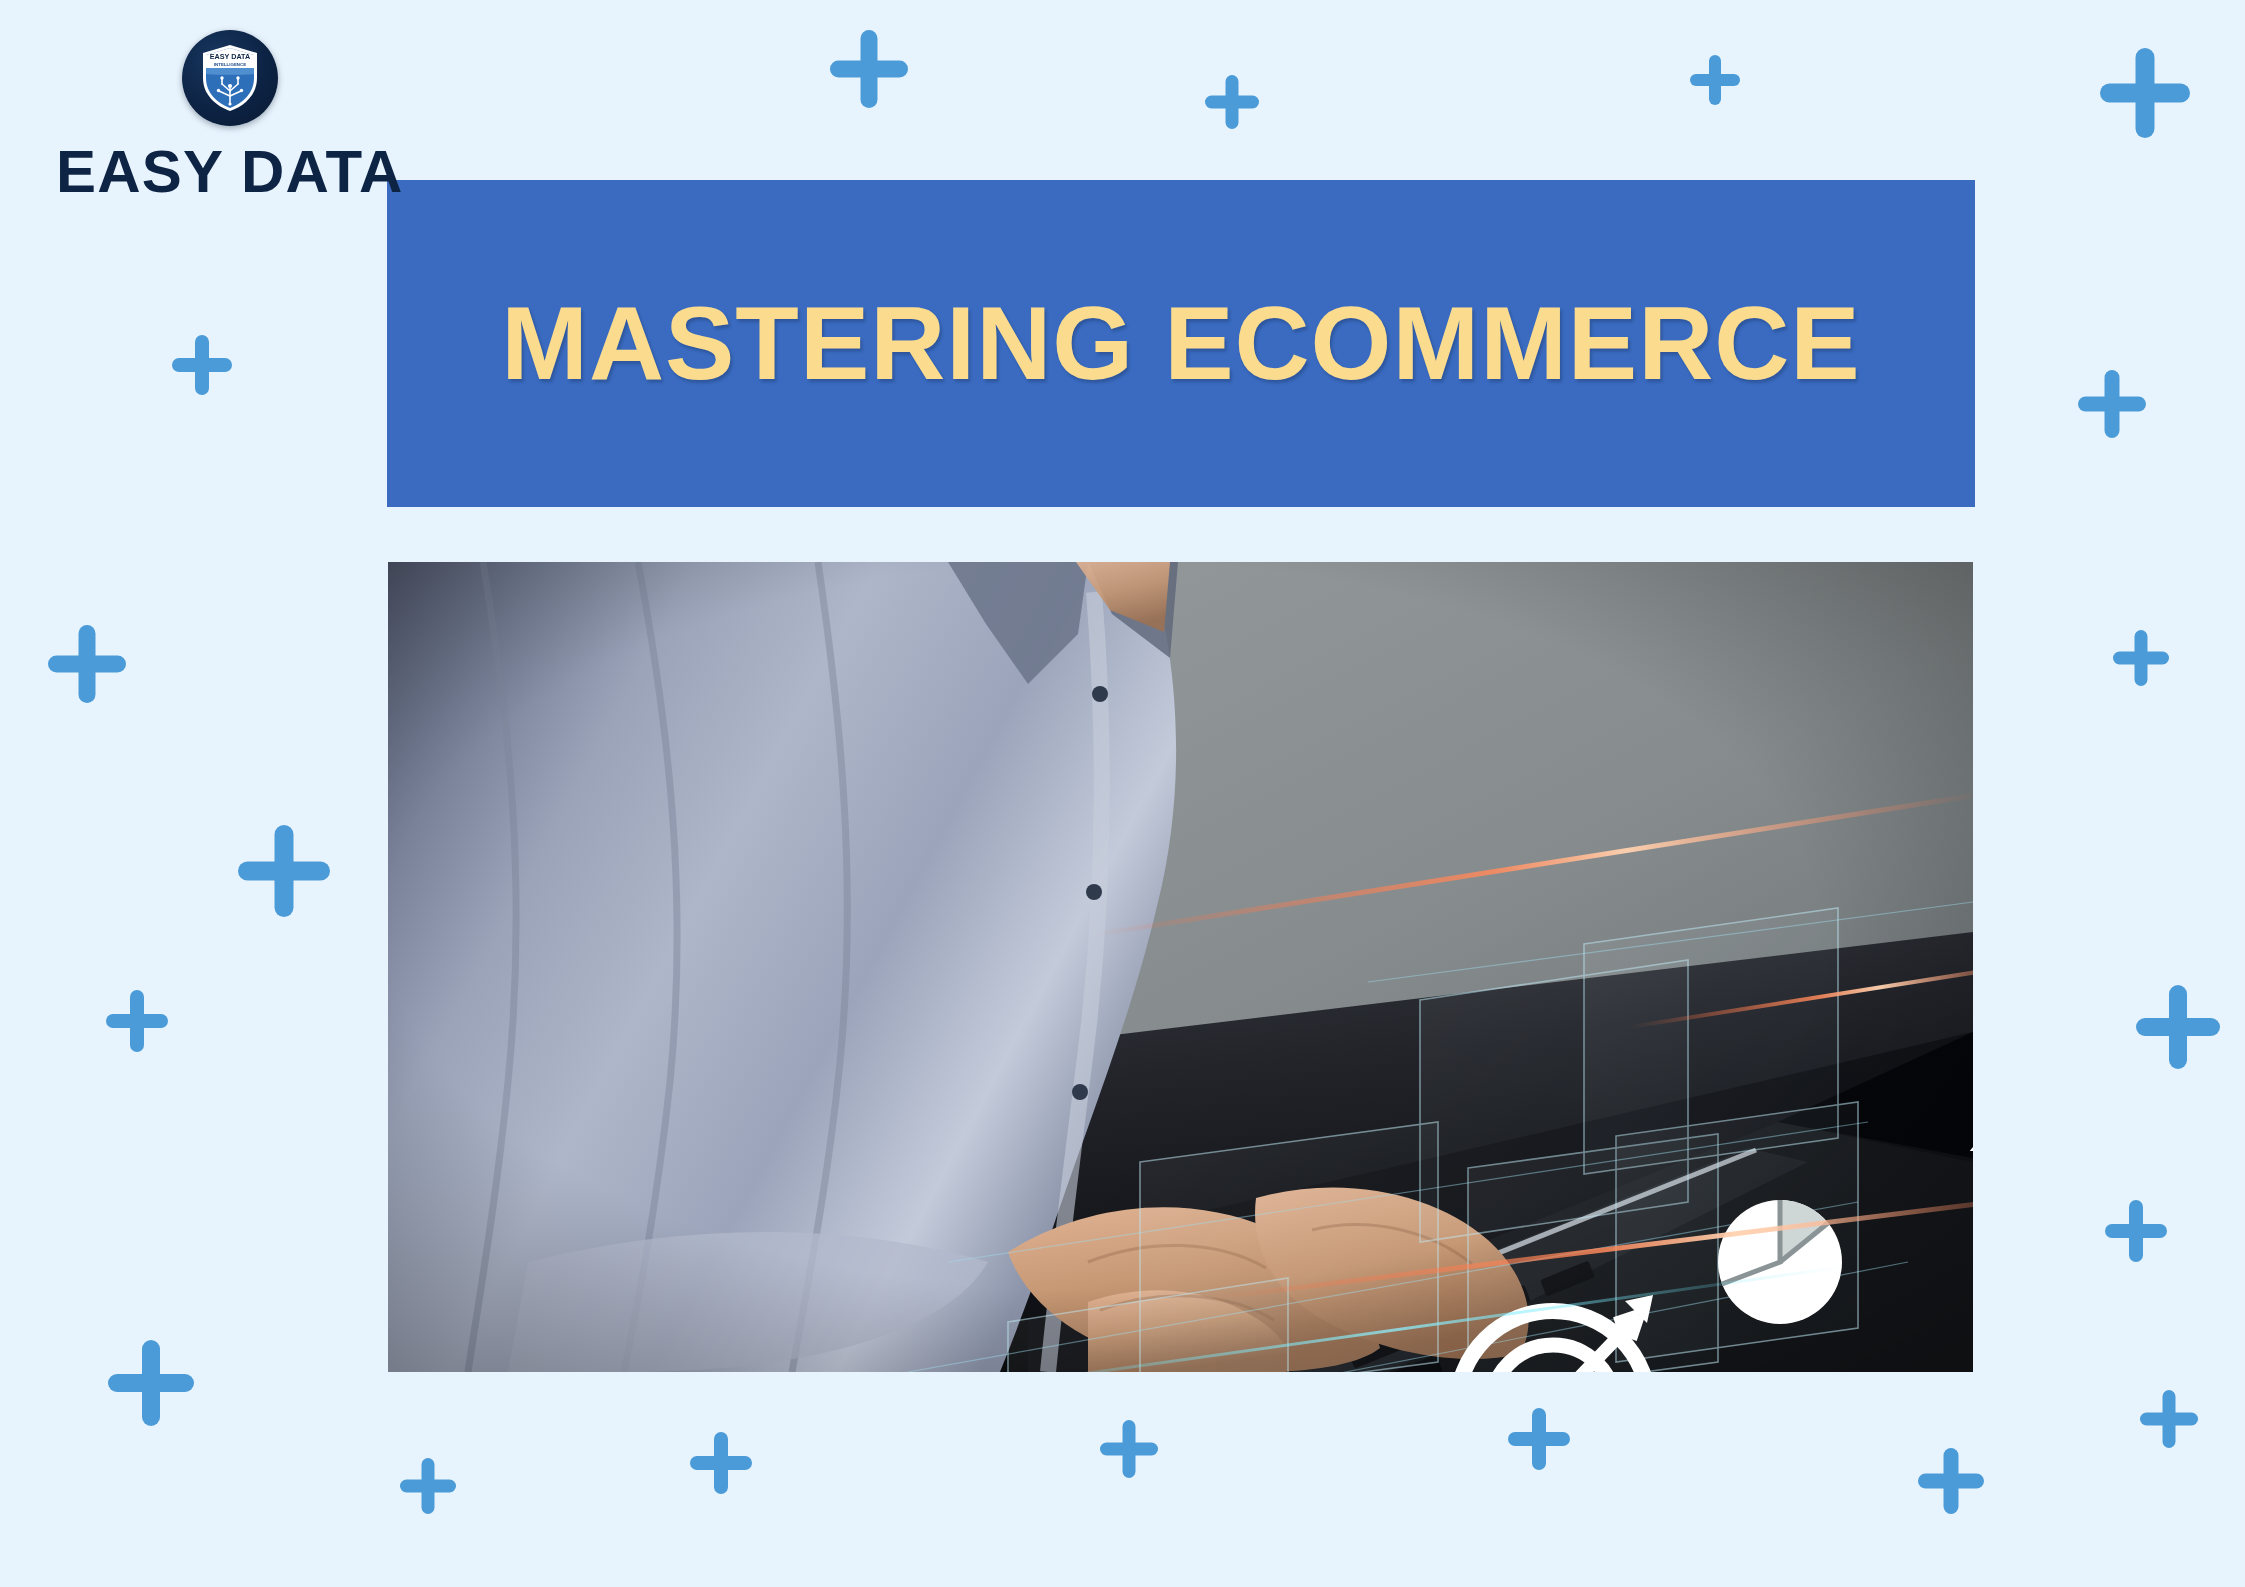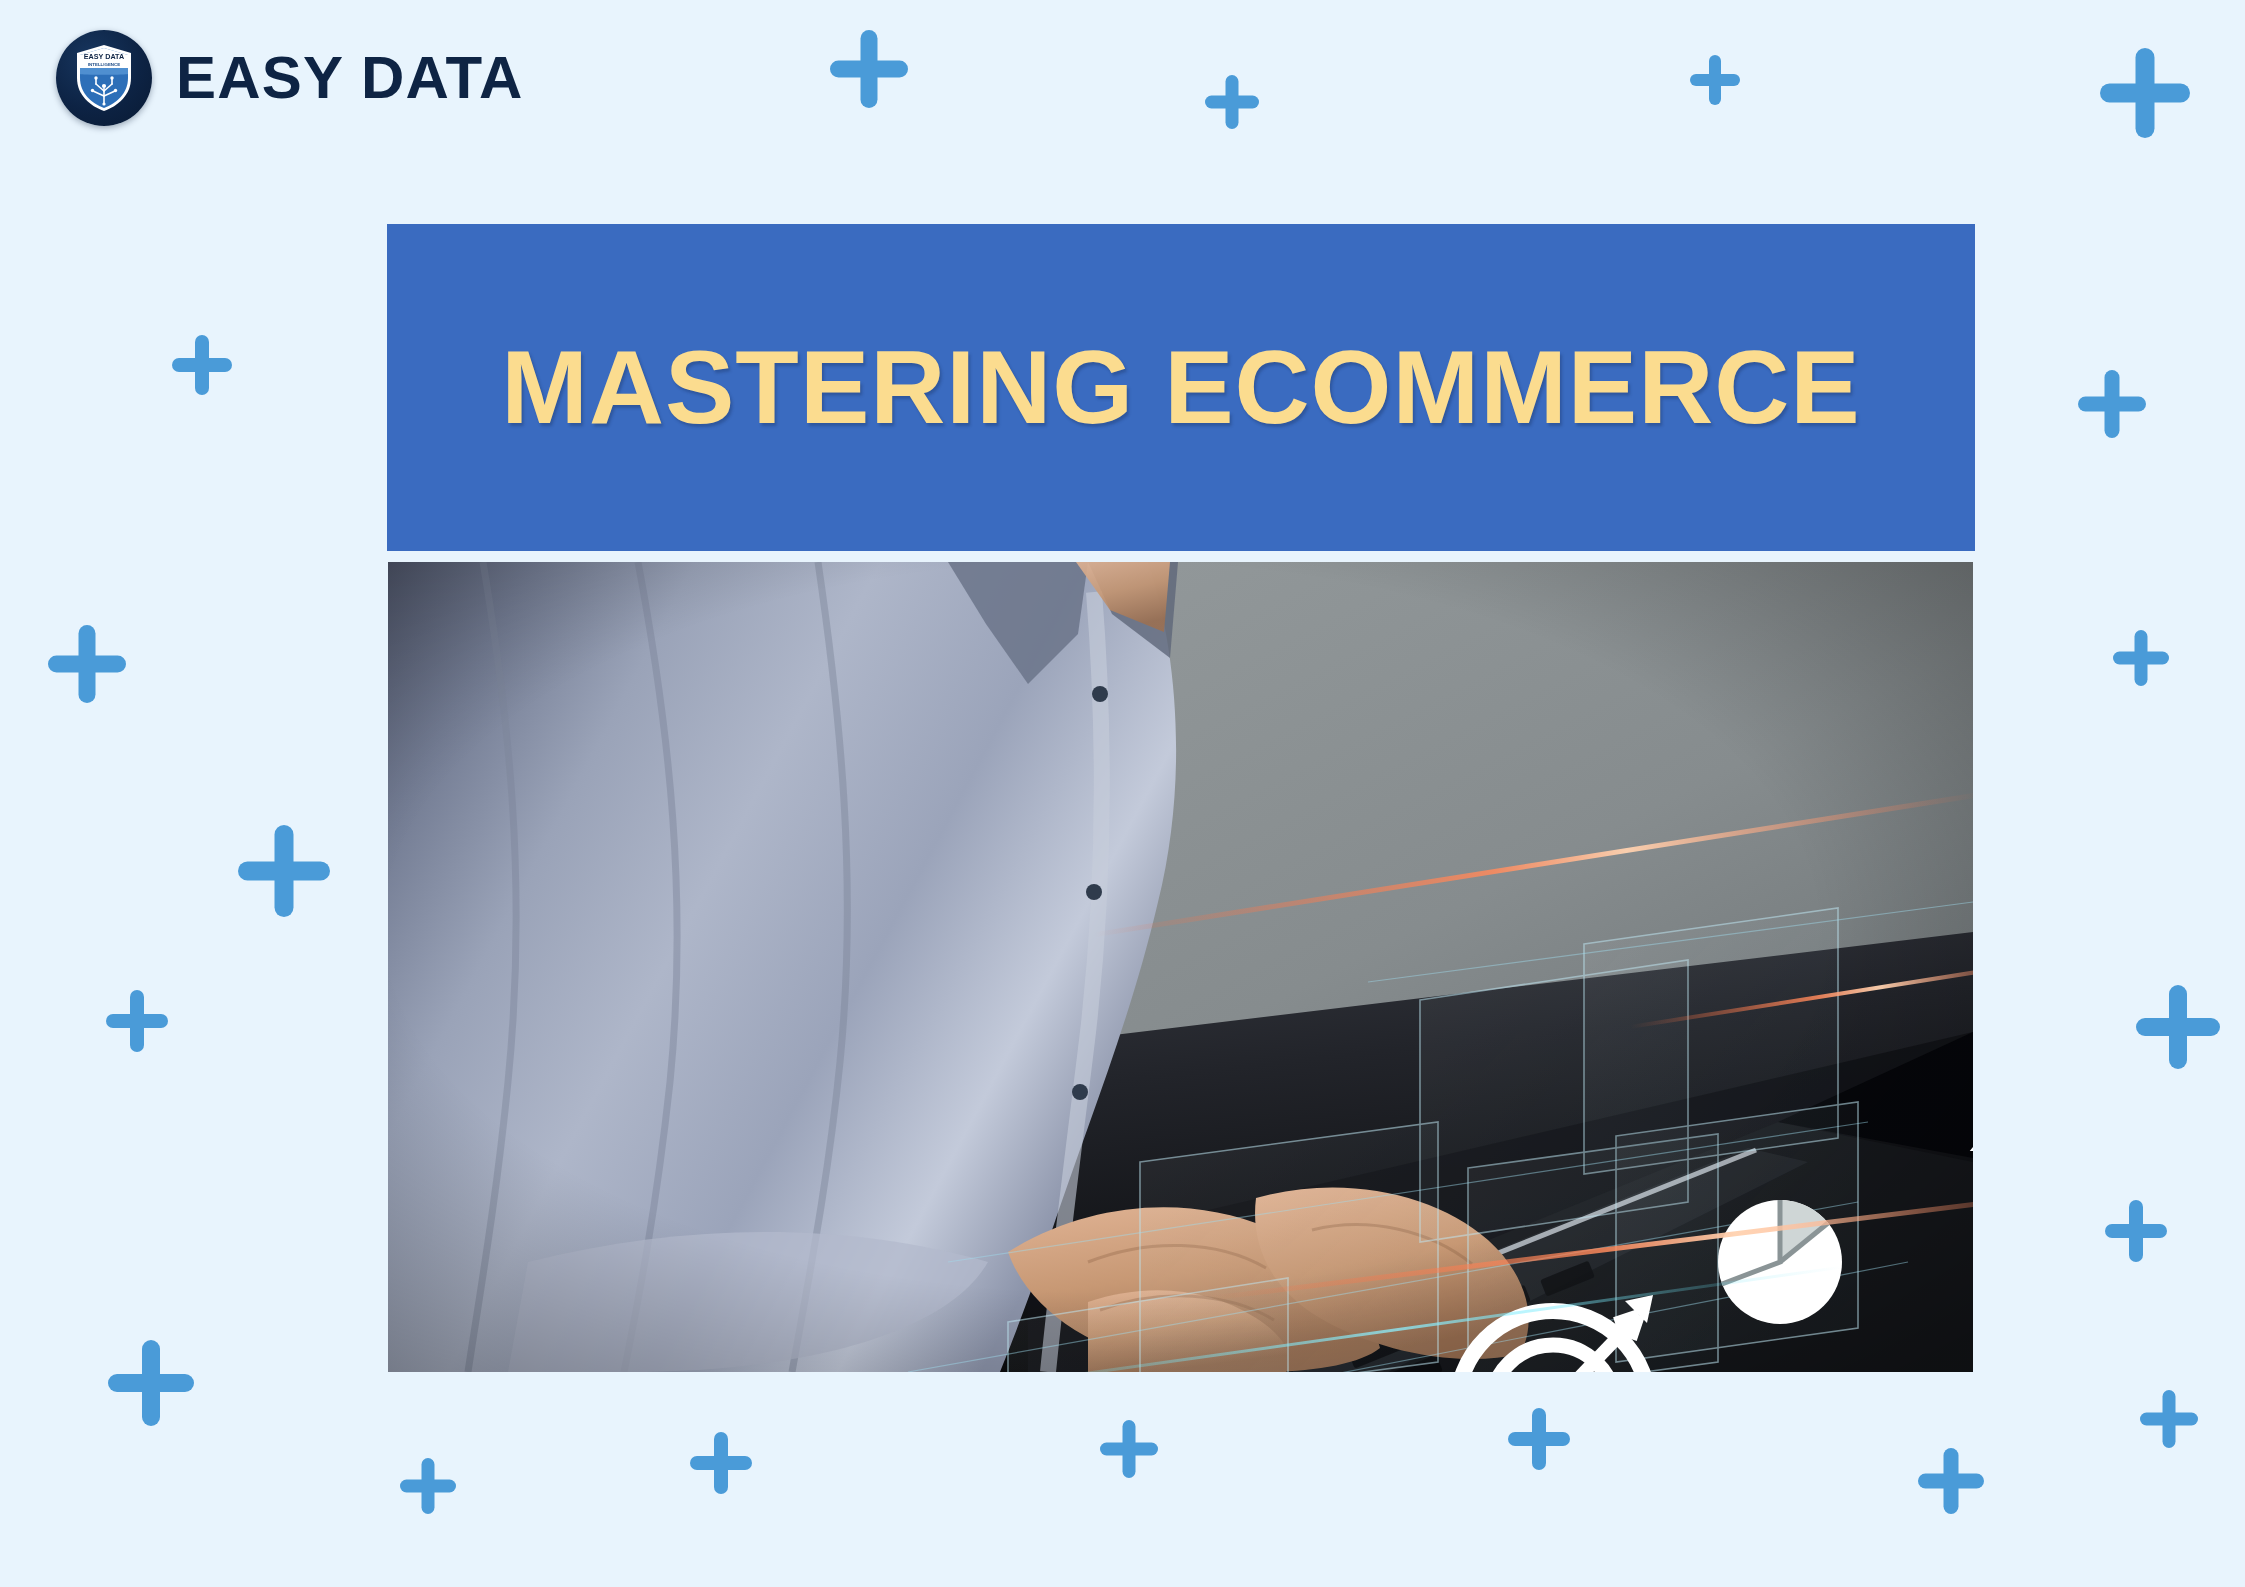--- a/index.html
+++ b/index.html
@@ -47,22 +47,23 @@
     transform: translateX(-50%);
   }
 
   
   .logo-row {
     position: absolute;
     left: 56px;
     top: 30px;
     display: flex;
     align-items: center;
-    gap: 24px;
+    gap: 16px;
     z-index: 5;
+    flex-direction: column;
   }
   .logo-badge {
     width: 96px;
     height: 96px;
     border-radius: 50%;
     background: radial-gradient(circle at 36% 30%, #17365f 0%, #0d2344 55%, #091a33 100%);
     position: relative;
     flex: 0 0 auto;
     box-shadow: 0 2px 6px rgba(9,26,51,.35);
   }
@@ -89,21 +90,20 @@
     left: 387px;
     top: 180px;
     width: 1588px;
     height: 327px;
     background: #3a6bc0;
     display: flex;
     flex-direction: column;
     align-items: center;
     justify-content: center;
     z-index: 4;
-    margin-top: 44px;
   }
   .title-line {
     color: #fbdc8f;
     font-size: 104px;
     font-weight: 700;
     line-height: 1.18;
     letter-spacing: 1px;
     text-align: center;
     white-space: nowrap;
     text-shadow: 2px 3px 3px rgba(20,40,80,.30);

